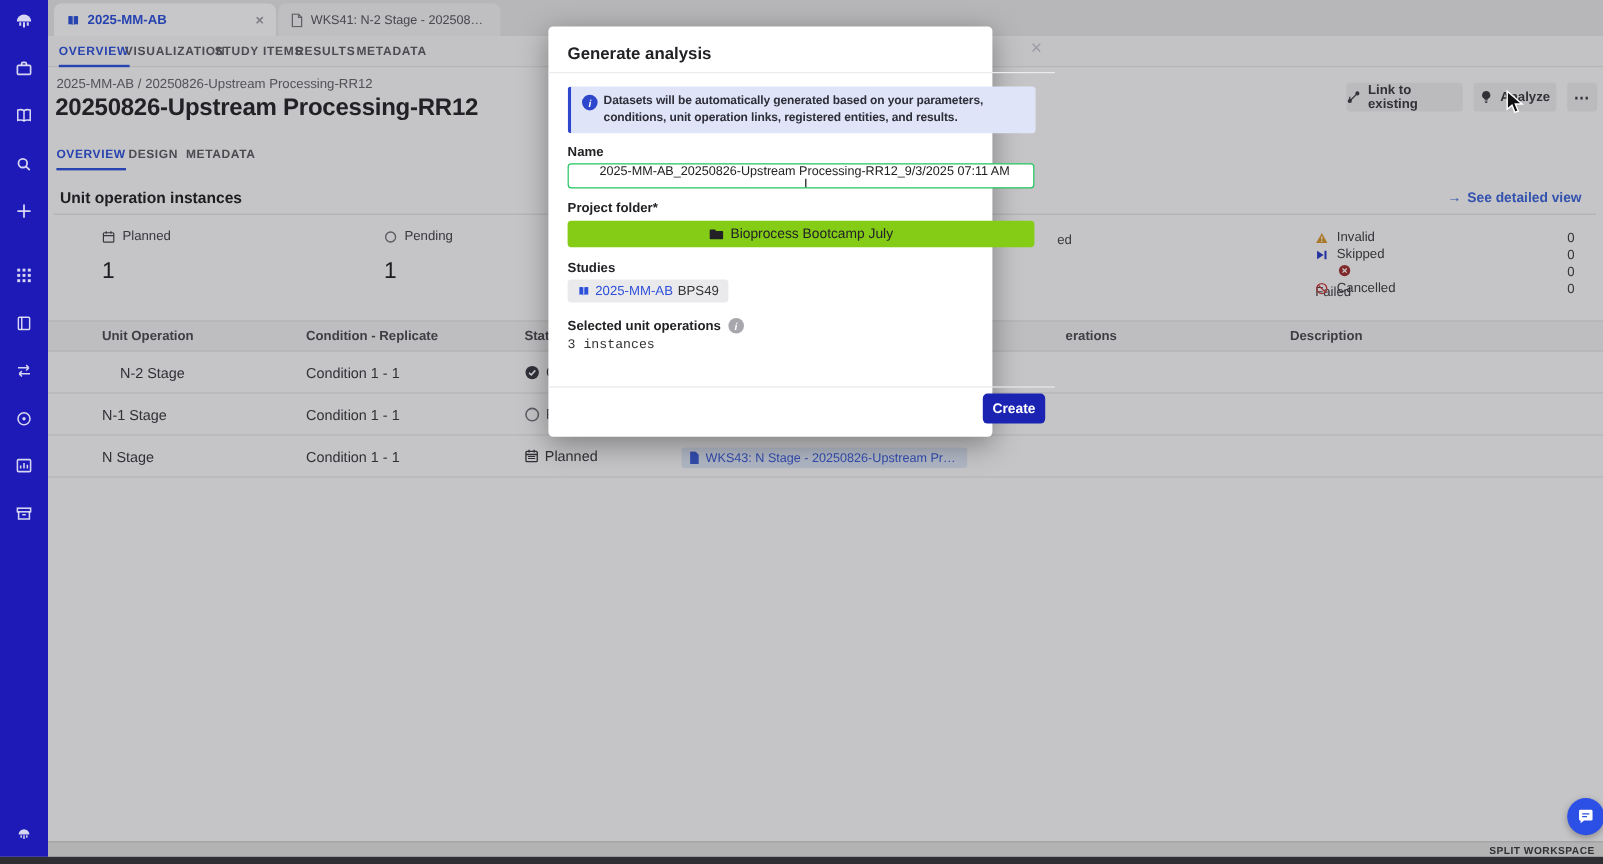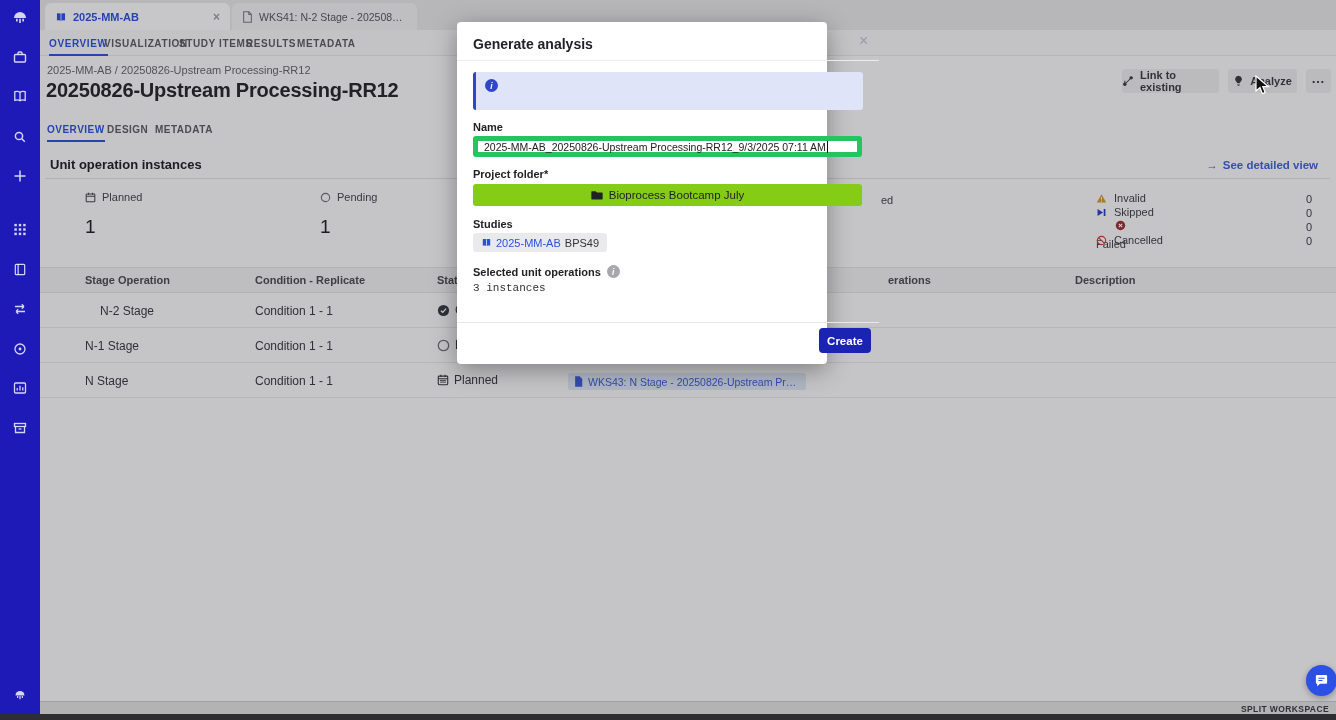--- a/index.html
+++ b/index.html
@@ -51,21 +51,21 @@
 
   
   .modal { position:absolute; left:457px; top:22px; width:370px; height:342px; background:#fff; border-radius:4px; box-shadow:0 6px 24px rgba(0,0,0,.35); z-index:100; }
   .m-title { position:absolute; left:16px; top:14px; font-size:14px; font-weight:700; color:#222226; }
   .m-close { position:absolute; left:402px; top:10px; font-size:16px; color:#9a9aa2; cursor:pointer; }
   .m-hdiv { position:absolute; left:0; top:38px; width:422px; height:1px; background:#ececee; }
   .banner { position:absolute; left:16px; top:50px; width:390px; min-height:38px; background:#dfe4f8; border-left:3px solid #2e46cc; border-radius:3px; padding:6px 8px 6px 27px; }
   .banner-icon { position:absolute; left:9px; top:7px; width:13px; height:13px; border-radius:50%; background:#2e46cc; color:#fff; font-size:8.5px; font-weight:700; display:flex; align-items:center; justify-content:center; font-style:italic; }
   .banner-text { font-size:10px; font-weight:600; color:#2e2e38; line-height:13.5px; letter-spacing:-.1px; }
   .m-label { position:absolute; left:16px; font-size:11px; font-weight:700; color:#222226; display:flex; align-items:center; gap:6px; }
-  .m-input { position:absolute; left:16px; top:114px; width:389px; height:21px; border:5px solid #22c55e; border-radius:3px; background:#fff; display:flex; align-items:center; padding-left:6px; cursor:text; }
+  .m-input { position:absolute; left:16px; top:114px; width:389px; height:21px; border:1px solid #22c55e; border-radius:3px; background:#fff; display:flex; align-items:center; padding-left:6px; cursor:text;flex-direction:column; }
   .m-input span { font-size:10.5px; color:#222; white-space:nowrap; }
   .caret { display:inline-block; width:1px; height:12px; background:#111; margin-left:1px; }
   .folderbtn { position:absolute; left:16px; top:162px; width:389px; height:22px; background:#84cc16; border-radius:3px; display:flex; align-items:center; justify-content:center; gap:6px; font-size:11.5px; color:#222226; cursor:pointer; }
   .studychip { position:absolute; left:16px; top:211px; height:19px; background:#eaeaec; border-radius:3px; display:flex; align-items:center; gap:4px; padding:0 8px; cursor:pointer; }
   .studychip .lnk { font-size:11px; color:#2d50d8; }
   .studychip .code { font-size:11px; color:#333; }
   .helpdot { width:13px; height:13px; border-radius:50%; background:#a7a7ad; color:#fff; font-size:8.5px; font-weight:700; font-style:italic; display:flex; align-items:center; justify-content:center; }
   .m-text { position:absolute; left:16px; font-size:11px; color:#333;font-family:Liberation Mono, monospace; }
   .m-fdiv { position:absolute; left:0; top:300px; width:422px; height:1px; background:#e8e8ea; }
   .createbtn { position:absolute; left:362px; top:306px; width:52px; height:25px; background:#1b23b2; border-radius:4px; color:#fff; font-size:11.5px; font-weight:600; display:flex; align-items:center; justify-content:center; cursor:pointer; }
@@ -274,21 +274,21 @@
 <div class="sumrow" style="left:1096px; top:234px;">
   <svg width="11" height="11" viewBox="0 0 14 14" fill="none" stroke="#c43b3b" stroke-width="1.4">
       <circle cx="7" cy="7" r="5.3"></circle>
       <path d="M3.3 3.3l7.4 7.4"></path>
     </svg>
   <span>Cancelled</span>
 </div>
 <div class="sumval" style="left:1306px; top:235px;">0</div>
 
 <div class="thead"></div>
-<div class="th" style="left:85px">Stage Operation</div>
+<div class="th" style="left:85px">Unit Operation</div>
 <div class="th" style="left:255px">Condition - Replicate</div>
 <div class="th" style="left:437px">Status</div>
 <div class="th" style="left:888px">erations</div>
 <div class="th" style="left:1075px">Description</div>
 
 <div class="trow" style="top:293px"></div>
 <div class="td" style="left:100px; top:304px;">N-2 Stage</div>
 <div class="td" style="left:255px; top:304px;">Condition 1 - 1</div>
 <div class="td" style="left:437px; top:303px;">
   <svg width="13" height="13" viewBox="0 0 14 14">
@@ -333,20 +333,21 @@
 </div>
 <div class="bottomstrip"></div>
 
 <div class="modal">
   <div class="m-title">Generate analysis</div>
   <div class="m-close">×</div>
   <div class="m-hdiv"></div>
 
   <div class="banner">
     <div class="banner-icon">i</div>
+    <div class="banner-text">Datasets will be automatically generated based on your parameters, conditions, unit operation links, registered entities, and results.</div>
   </div>
 
   <div class="m-label" style="top:99px">Name</div>
   <div class="m-input">
     <span>2025-MM-AB_20250826-Upstream Processing-RR12_9/3/2025 07:11 AM</span>
       <span class="caret"></span>
   </div>
 
   <div class="m-label" style="top:146px">Project folder*</div>
   <div class="folderbtn">

